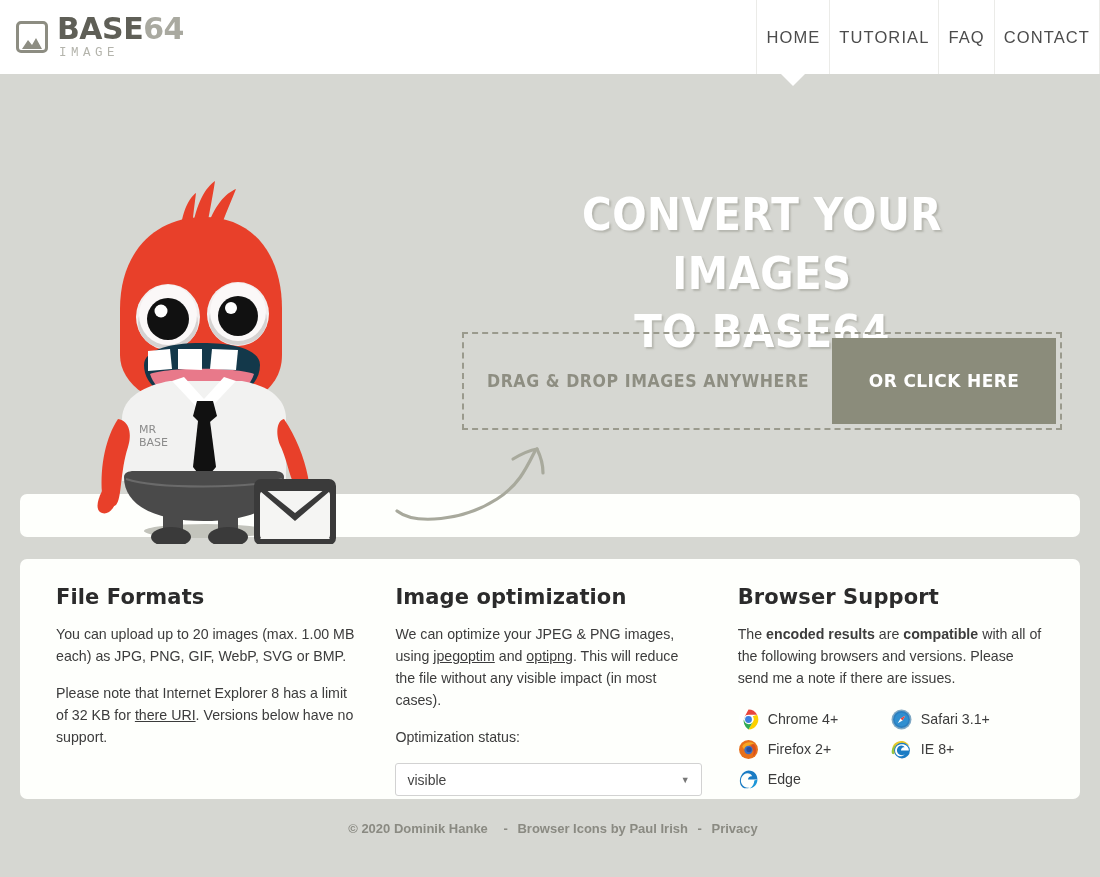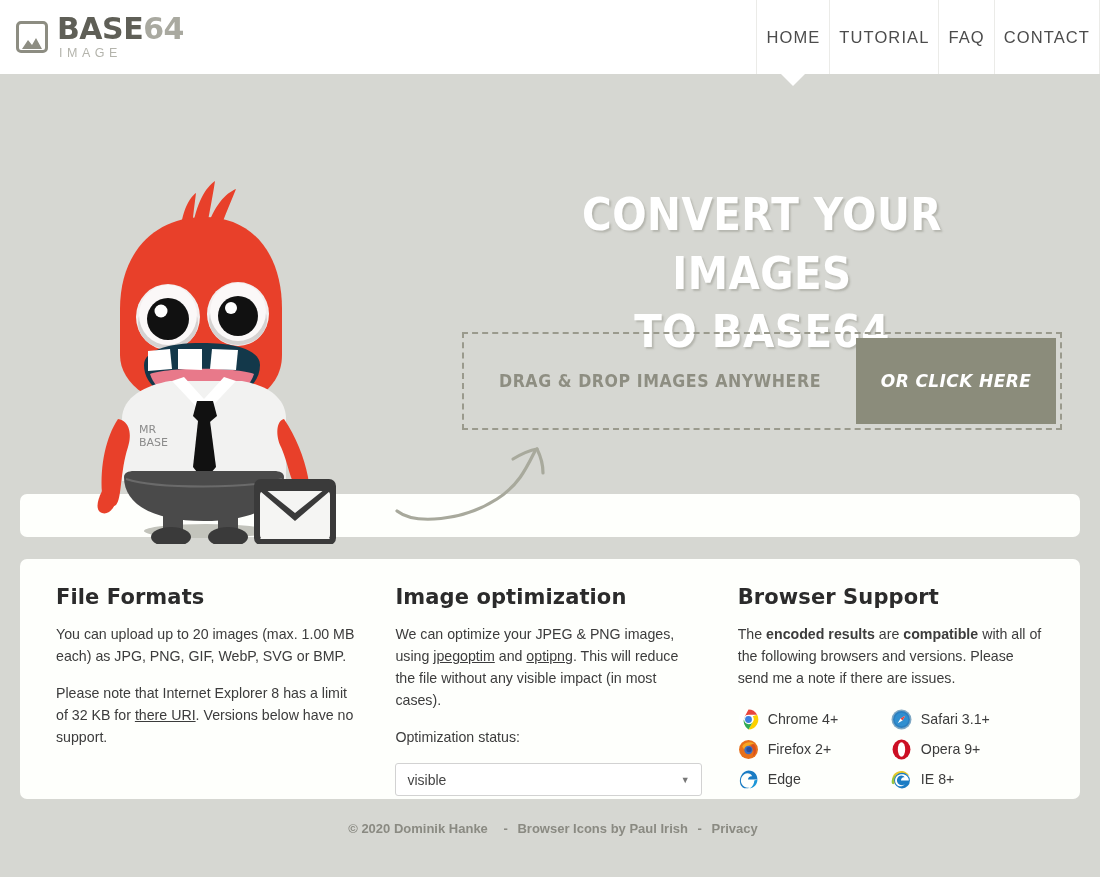--- a/index.html
+++ b/index.html
@@ -42,21 +42,21 @@
   .logo-text { line-height: 1; }
   .logo-title {
     font-family: "DejaVu Sans", sans-serif;
     font-weight: bold;
     font-size: 30px;
     letter-spacing: -0.5px;
     color: #5f5f57;
   }
   .logo-title .num { color: #a9a9a0; }
   .logo-sub {
-    font-family: Liberation Sans, sans-serif;
+    font-family: Liberation Mono, monospace;
     font-size: 12.5px;
     letter-spacing: 4.5px;
     color: #b4b4ac;
     margin-top: 3px;
     margin-left: 2px;
   }
 
   .nav { display: flex; align-items: stretch; }
   .nav-item {
     display: flex;
@@ -127,33 +127,32 @@
     align-items: center;
     justify-content: center;
     font-family: "DejaVu Sans", sans-serif;
     font-weight: bold;
     font-size: 17px;
     letter-spacing: 0.6px;
     color: #8e8e82;
     transform: scaleX(0.93);
   }
   .dropzone-btn {
-    width: 200px;
+    width: 224px;
     margin: 4px 4px 4px 0;
     background: #8b8c7b;
     color: #fff;
     display: flex;
     align-items: center;
     justify-content: center;
     font-family: "DejaVu Sans", sans-serif;
     font-weight: bold;
     font-size: 17px;
     letter-spacing: 0.4px;
     cursor: pointer;
-    font-style: italic;
   }
   .arrow-doodle {
     position: absolute;
     left: 385px;
     top: 355px;
   }
 
   
   .panel {
     background: #fefffc;
@@ -435,29 +434,20 @@
               <circle cx="20" cy="20" r="19" fill="#7fa8c4"></circle>
               <circle cx="20" cy="20" r="16" fill="#2b7fc0"></circle>
               <circle cx="20" cy="20" r="13" fill="#2f8fd0"></circle>
               <polygon points="27,13 18,18 13,27 22,22" fill="#ffffff"></polygon>
               <polygon points="27,13 18,18 22,22" fill="#e8403a"></polygon>
             </svg>
           </span>
           <span>Safari 3.1+</span>
         </div>
 
-        <div class="browser-row">
-          <span class="bicon">
-            <svg width="21" height="21" viewBox="0 0 40 40">
-              <ellipse cx="20" cy="20" rx="17" ry="19" fill="#cc0f24"></ellipse>
-              <ellipse cx="20" cy="20" rx="7" ry="14" fill="#ffffff"></ellipse>
-            </svg>
-          </span>
-          <span>Opera 9+</span>
-        </div>
 
         <div class="browser-row">
           <span class="bicon">
             <svg width="21" height="21" viewBox="0 0 40 40">
               <path d="M4 26 C0 18 4 8 13 5 C22 2 32 6 35 14 C30 9 22 8 16 12 C10 16 7 22 8 28 Z" fill="#e8c72a"></path>
               <circle cx="21" cy="22" r="15" fill="#1b7cc4"></circle>
               <path d="M21 10 C28 10 34 15 34 22 L19 22 C19 18 22 15 26 16 C24 12 19 11 15 14 C11 17 10 23 13 27 C16 31 22 32 26 29 C22 34 15 34 11 30 C6 25 7 16 13 12 C15 11 18 10 21 10 Z" fill="#ffffff"></path>
               <path d="M2 28 C0 22 3 15 9 11 C5 18 4 24 6 29 Z" fill="#8ec63f"></path>
             </svg>
           </span>

